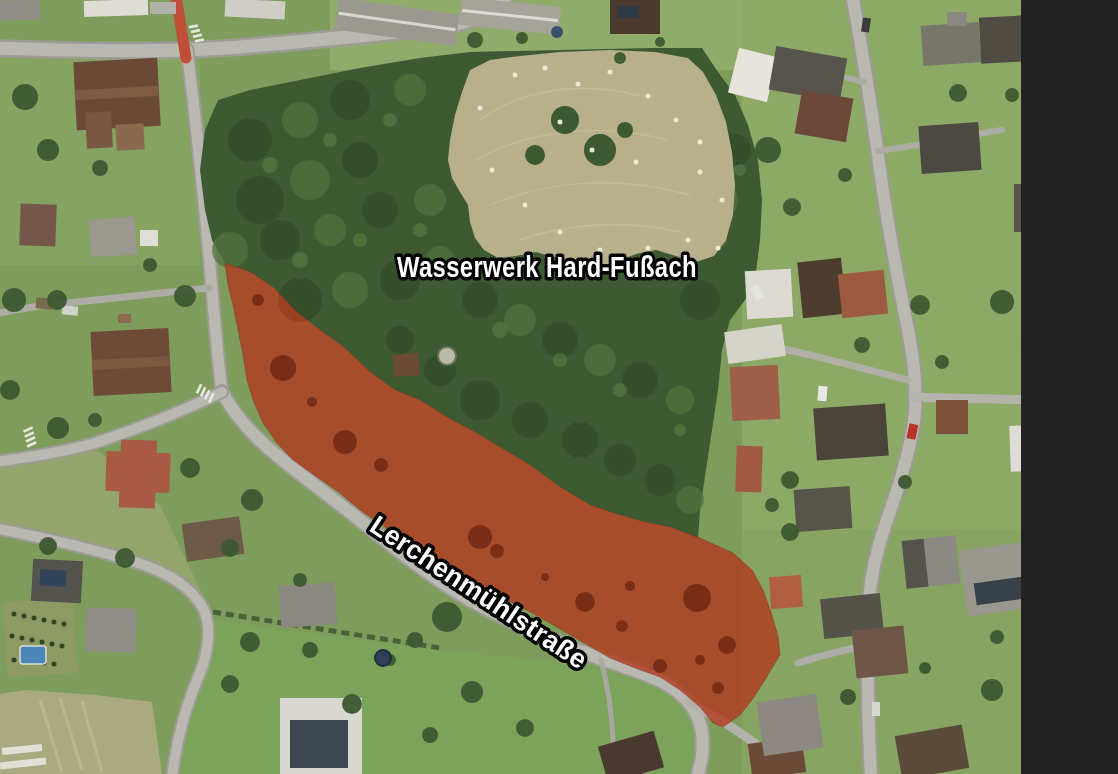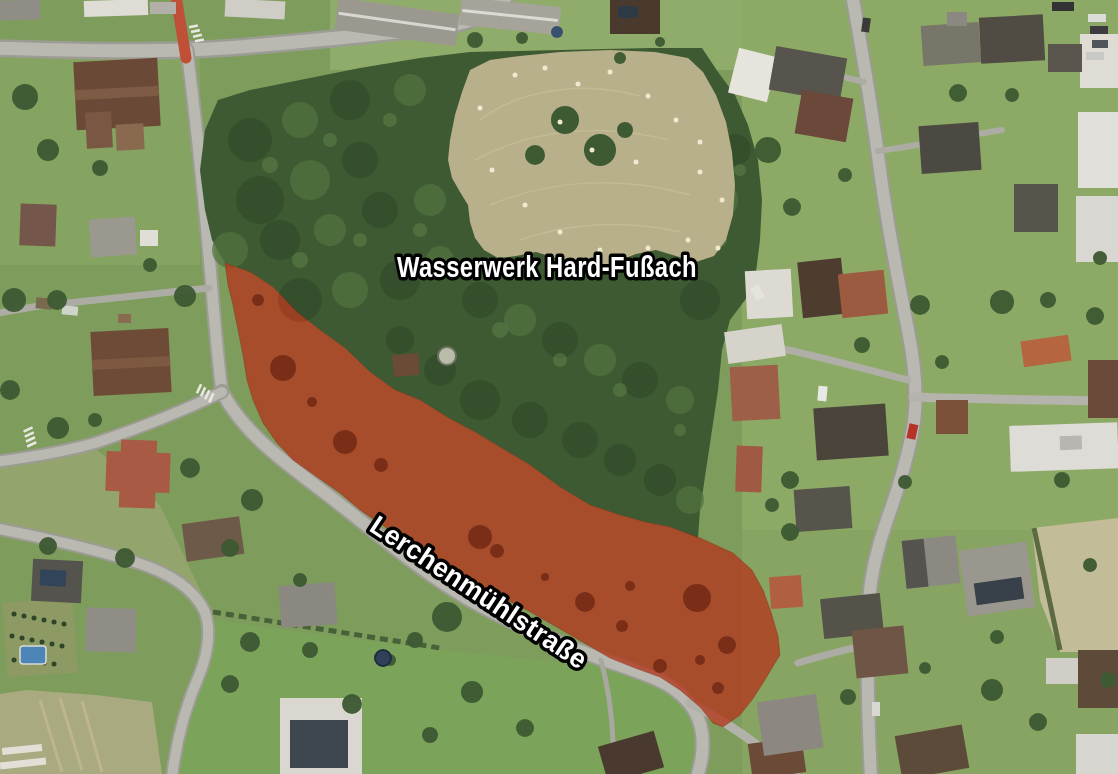--- a/index.html
+++ b/index.html
@@ -1,16 +1,16 @@
 <!DOCTYPE html>
 <html><head>
 <meta charset="utf-8">
 <style>
   html,body{margin:0;padding:0;background:#222;}
-  .map-frame{position:relative;width:1118px;height:774px;overflow:hidden;background:#bef264;}
+  .map-frame{position:relative;width:1021px;height:774px;overflow:hidden;background:#bef264;}
   svg{display:block}
   .maplabel{
     font-family:"Liberation Sans","DejaVu Sans",sans-serif;
     font-weight:bold;
     fill:#ffffff;
     stroke:#000000;
     stroke-width:7px;
     paint-order:stroke;
     stroke-linejoin:round;
     letter-spacing:.5px;

